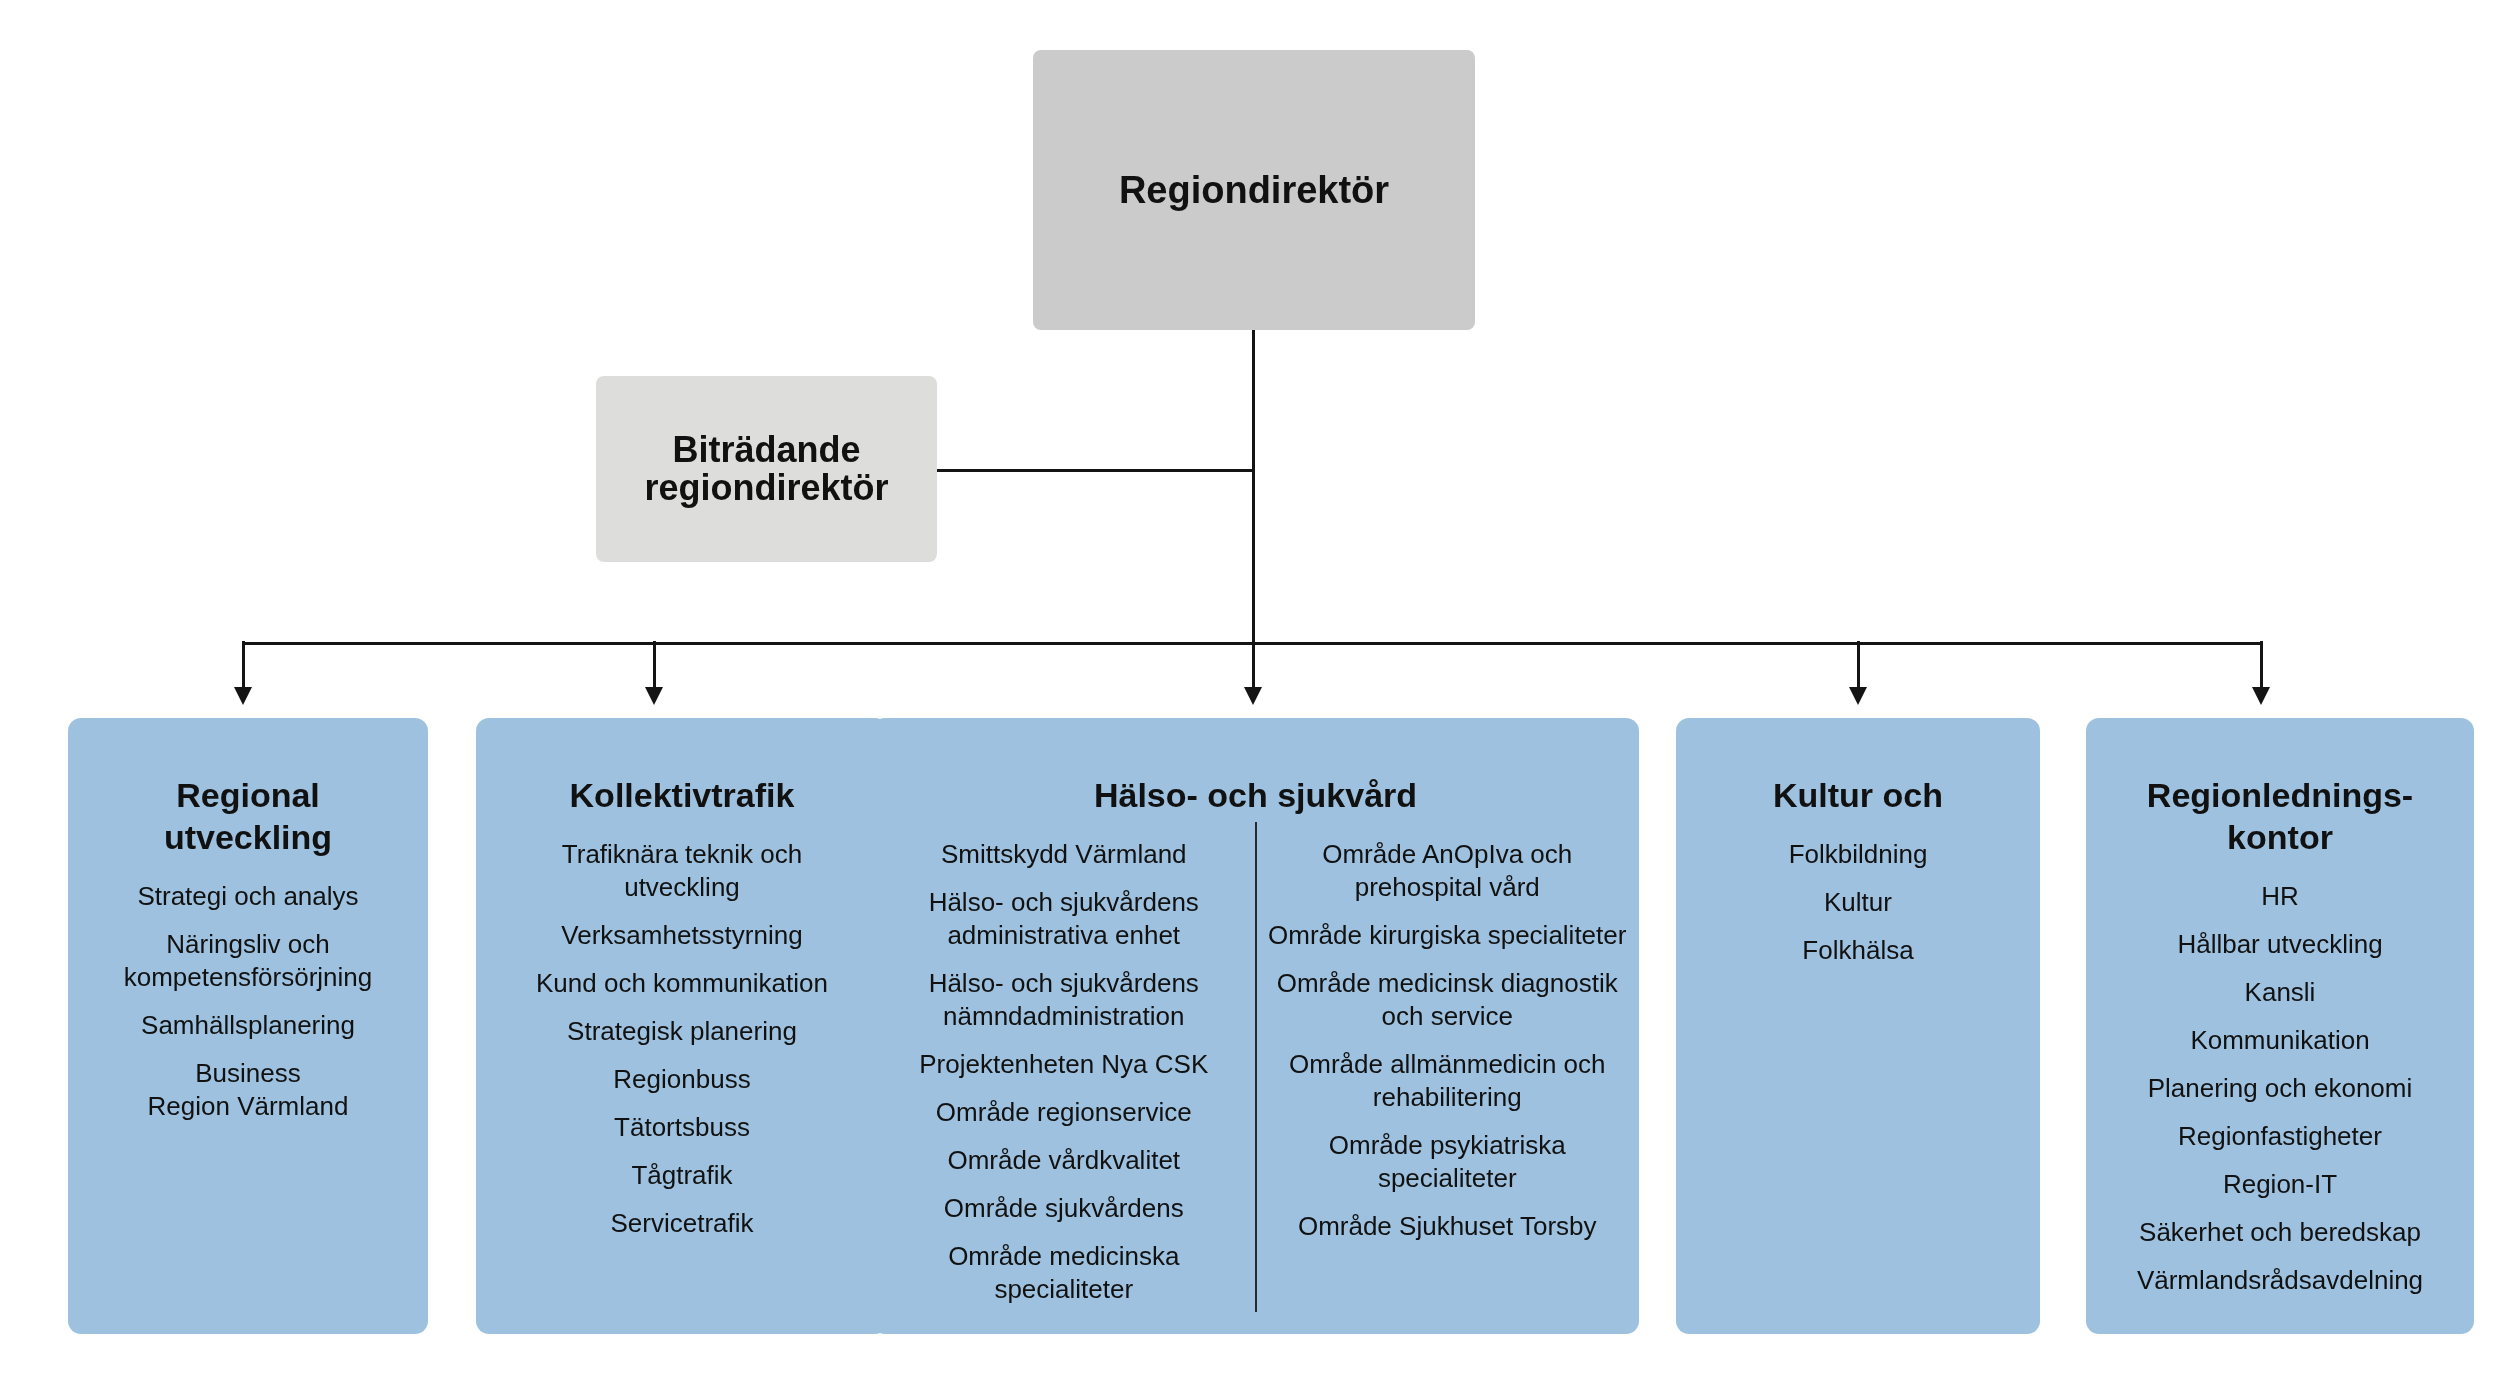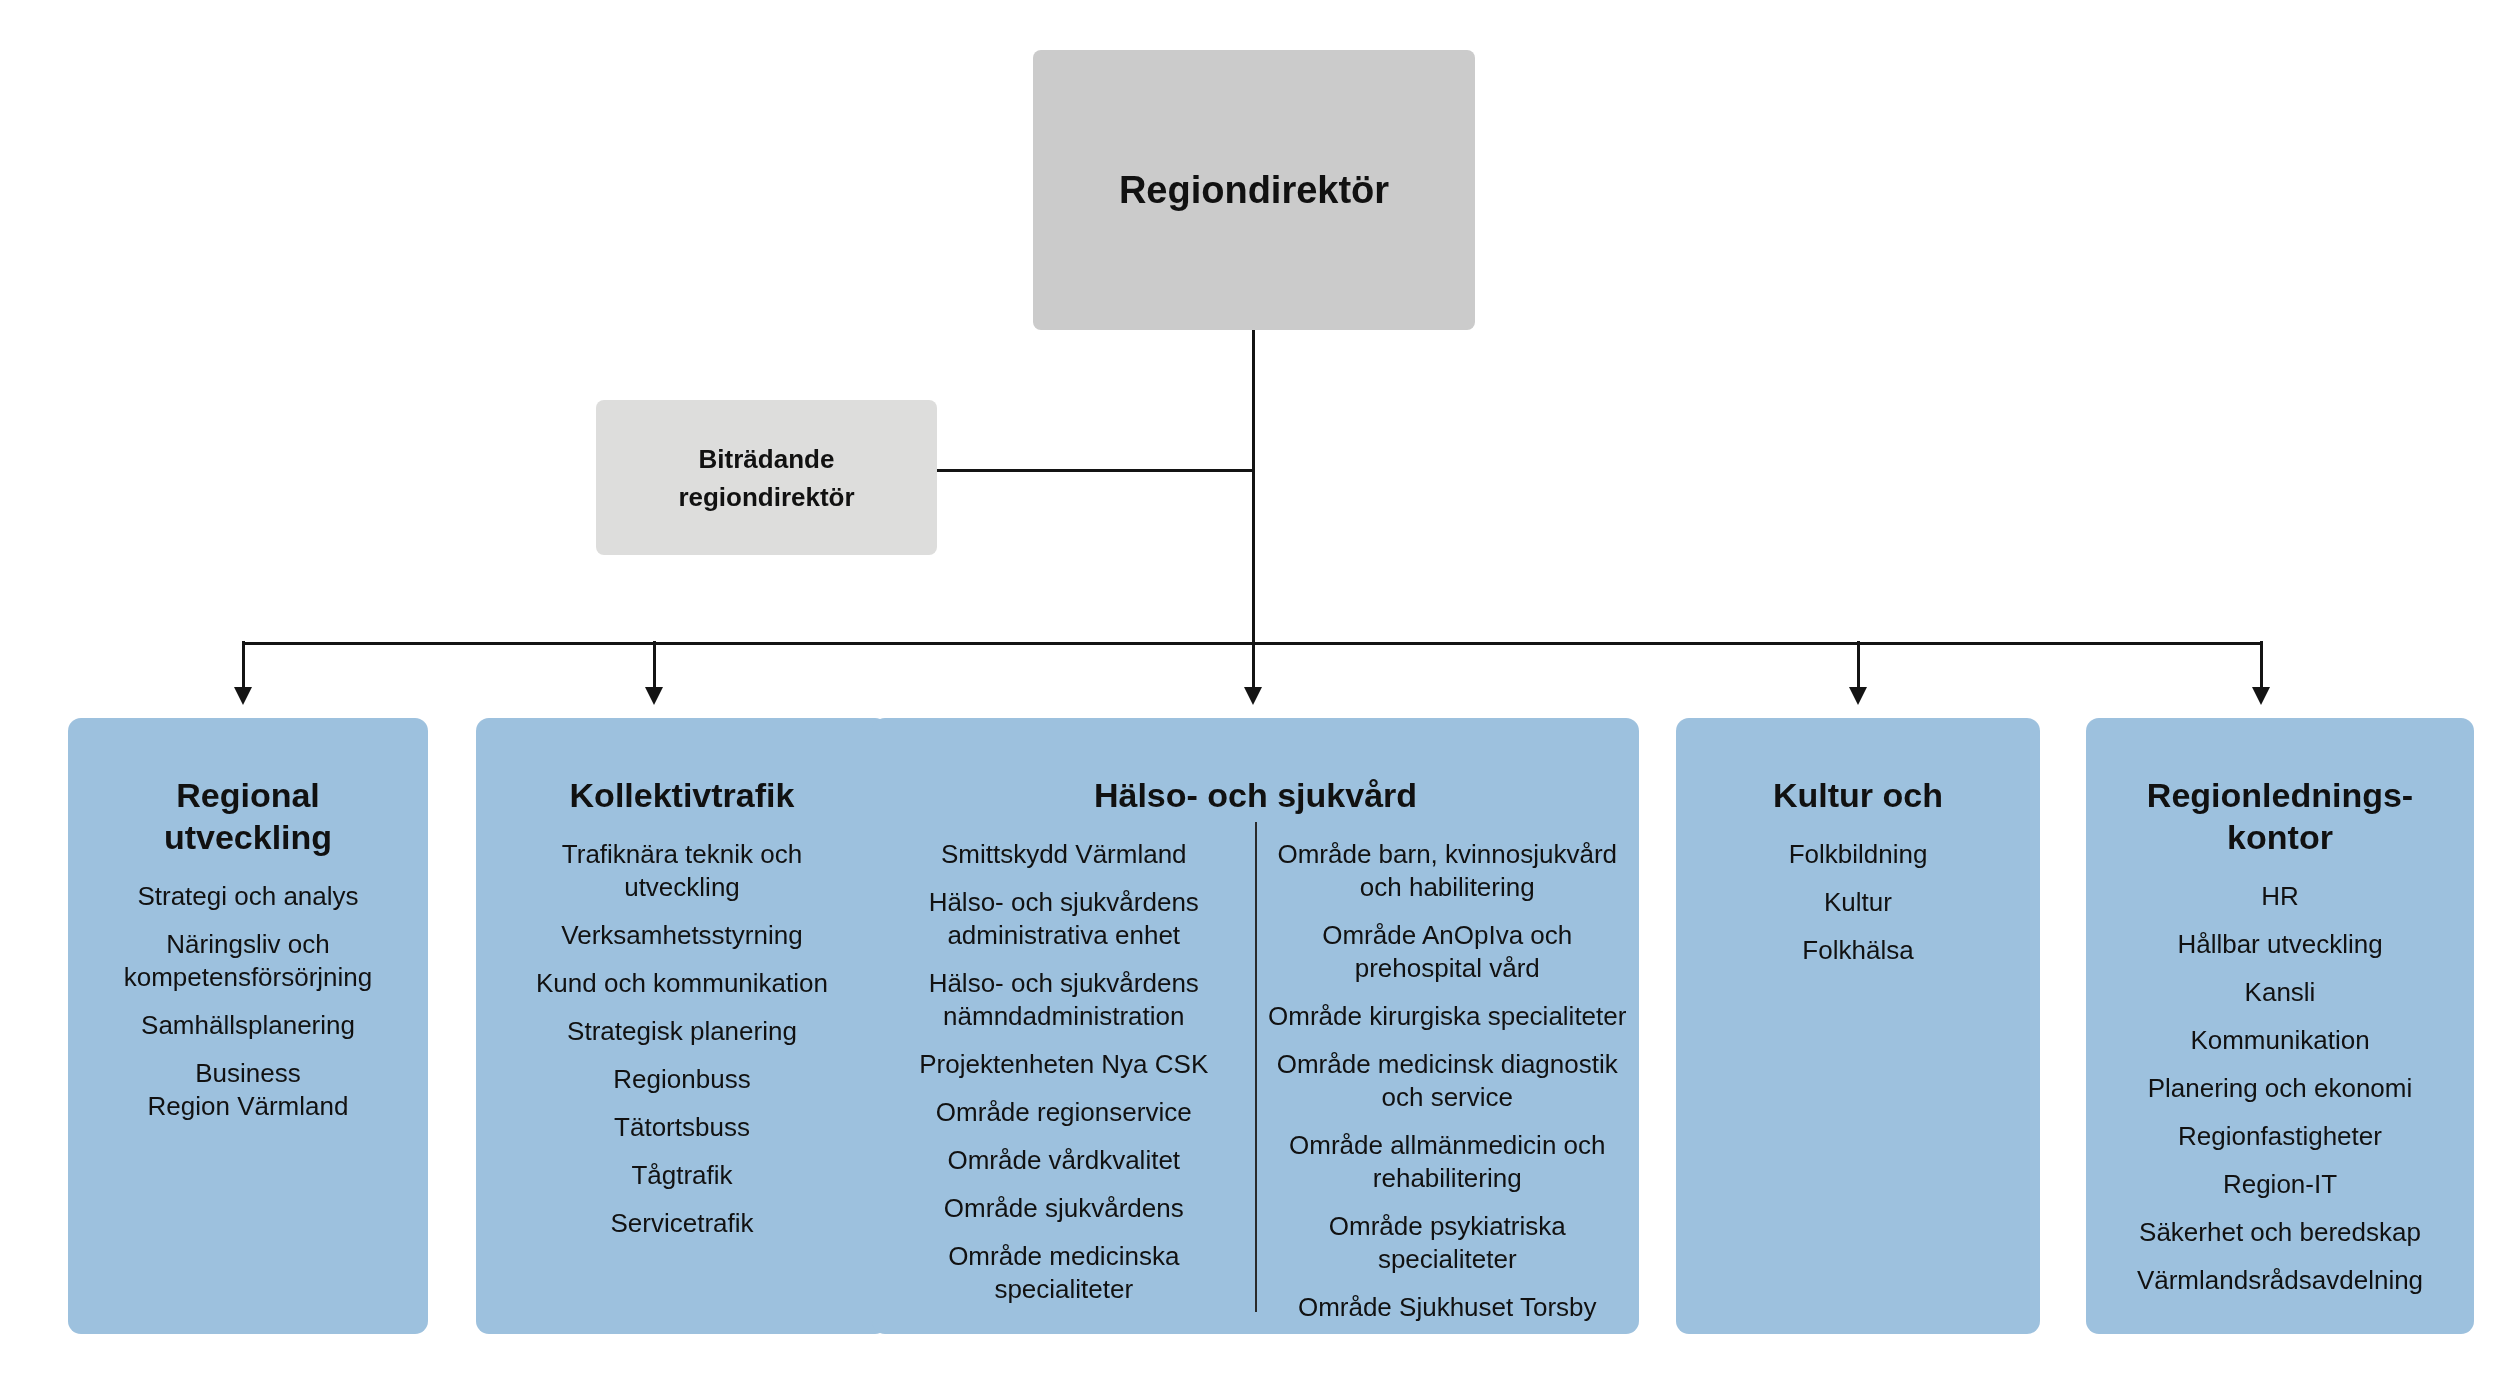--- a/index.html
+++ b/index.html
@@ -23,23 +23,23 @@
     font-weight: bold;
     border-radius: 8px;
     box-sizing: border-box;
   }
   #top-box {
     left: 1033px; top: 50px; width: 442px; height: 280px;
     background: var(--gray-dark);
     font-size: 38px; line-height: 46px;
   }
   #deputy-box {
-    left: 596px; top: 400px; width: 341px; height: 155px;
+    left: 596px; top: 376px; width: 341px; height: 186px;
     background: var(--gray-light);
-    font-size: 26px; line-height: 38px;
+    font-size: 36px; line-height: 38px;
   }
   .dline { display: block; }
   
   .line { position: absolute; background: var(--line); }
   #main-vline   { left: 1251.5px; top: 330px; width: 3px; height: 313px; }
   #deputy-hline { left: 937px;  top: 468.5px; width: 316px; height: 3px; }
   #dist-line    { left: 241.5px; top: 641.5px; width: 2021px; height: 3px; }
   .branch { position: absolute; top: 641px; width: 3px; height: 46px; background: var(--line); }
   .arrowhead {
     position: absolute; top: 687px; width: 0; height: 0;
@@ -198,24 +198,20 @@
           <div class="item">
             <span class="iline">Område sjukvårdens</span>
           </div>
           <div class="item">
             <span class="iline">Område medicinska</span>
             <span class="iline">specialiteter</span>
           </div>
         </div>
         <div class="col">
           <div class="item">
-            <span class="iline">Område barn, kvinnosjukvård</span>
-            <span class="iline">och habilitering</span>
-          </div>
-          <div class="item">
             <span class="iline">Område AnOpIva och</span>
             <span class="iline">prehospital vård</span>
           </div>
           <div class="item">
             <span class="iline">Område kirurgiska specialiteter</span>
           </div>
           <div class="item">
             <span class="iline">Område medicinsk diagnostik</span>
             <span class="iline">och service</span>
           </div>

